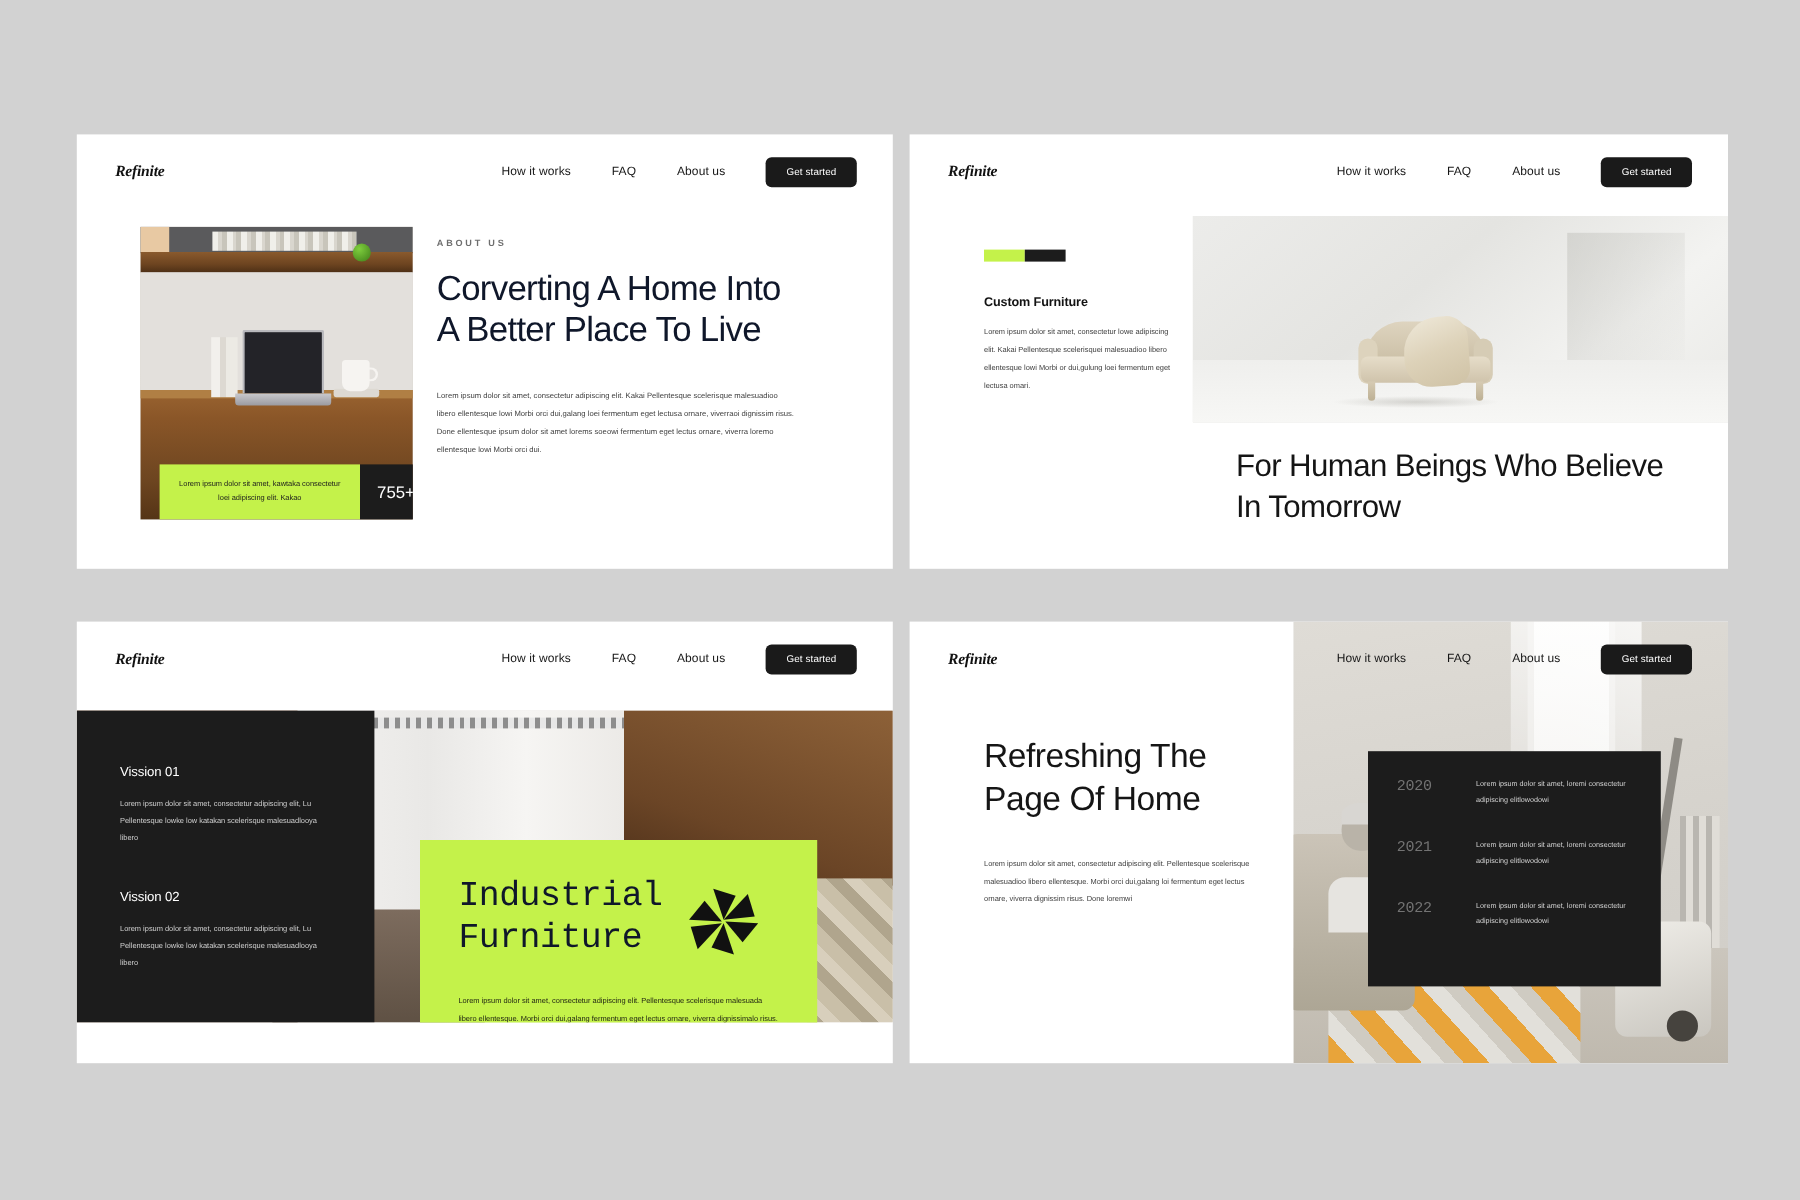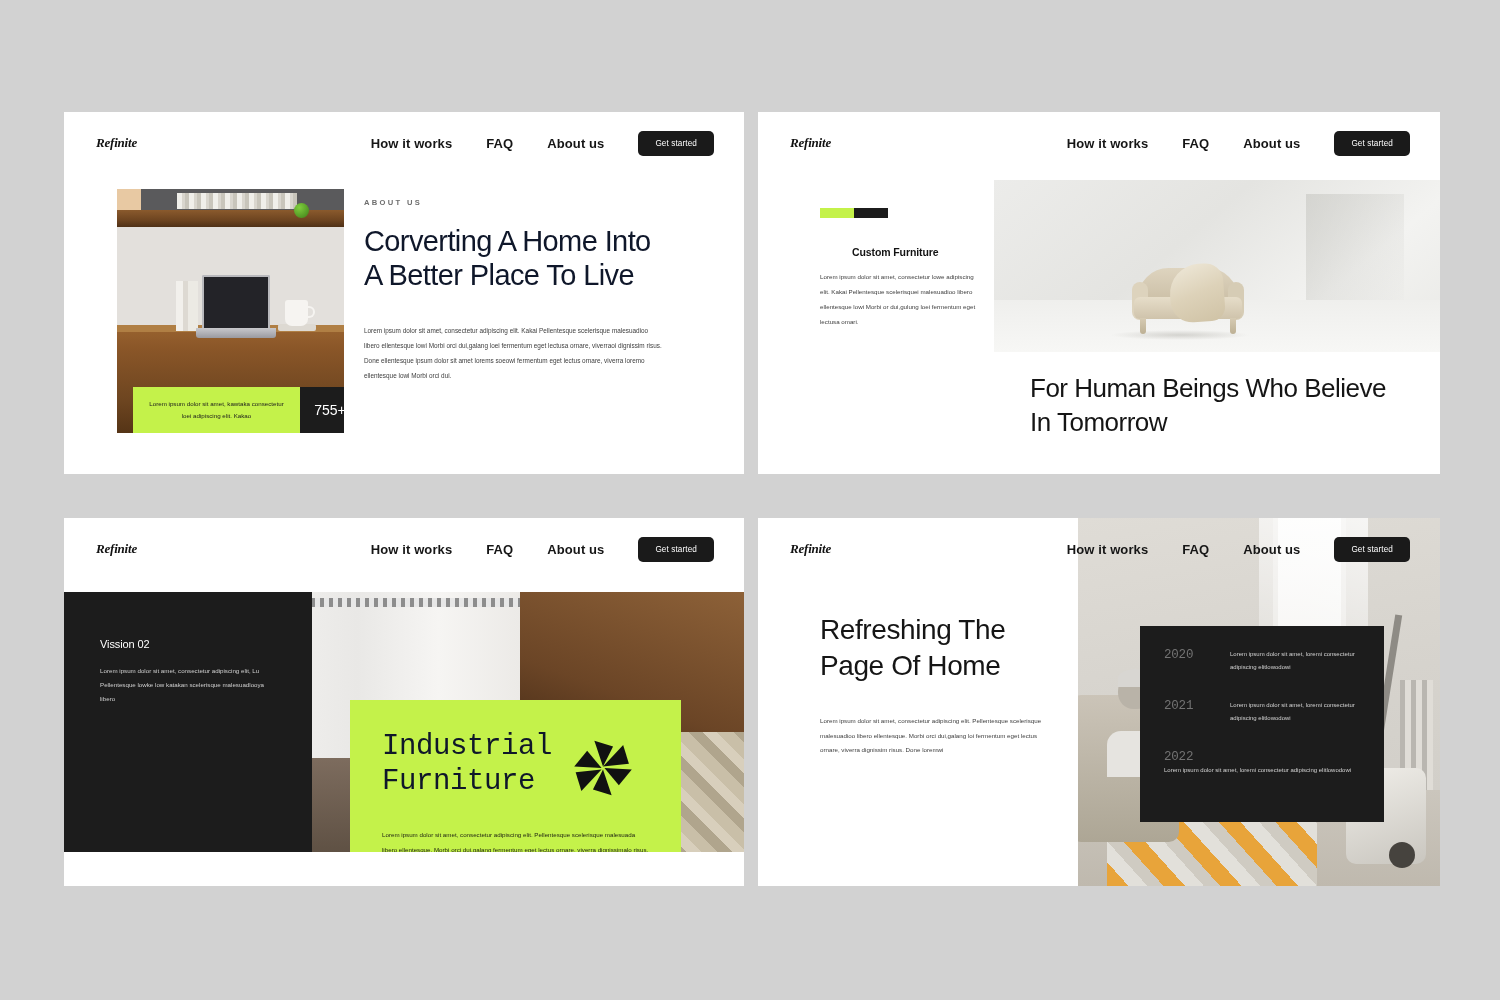--- a/index.html
+++ b/index.html
@@ -40,22 +40,22 @@
     font-weight:bold; font-style:italic;
     font-size:13px; letter-spacing:-0.2px;
     color:#111; white-space:nowrap;
   }
   .nav-links {
     margin-left:auto;
     display:flex; align-items:center;
     gap:34px;
   }
   .nav-link {
-    font-size:13px; color:#161616;
-    letter-spacing:0.1px; white-space:nowrap;font-weight:bold;
+    font-size:10px; color:#161616;
+    letter-spacing:0.1px; white-space:nowrap;
   }
   .cta {
     background:#1a1a1a; color:#fff;
     font-size:8.2px;
     padding:8px 17px;
     border-radius:5px;
     white-space:nowrap;
     letter-spacing:0.1px;
   }
 
@@ -126,21 +126,20 @@
   }
 
   
   .s2-bars { position:absolute; left:62px; top:96px; display:flex; }
   .s2-bar-g { width:34px; height:10px; background:#c4f24a; }
   .s2-bar-d { width:34px; height:10px; background:#1c1c1c; }
   .s2-sub {
     position:absolute; left:62px; top:134px;
     font-size:10.5px; font-weight:bold; color:#131313;
     letter-spacing:-0.1px;
-    margin-left:32px;
   }
   .s2-body {
     position:absolute; left:62px; top:158px; width:158px;
     font-size:6.2px; line-height:2.4; color:#3d3d3d;
   }
   .s2-photo {
     position:absolute; left:236px; top:68px;
     width:446px; height:172px;
     overflow:hidden; background:#e8e8e6;
   }
@@ -286,21 +285,21 @@
     display:flex; align-items:center; justify-content:center;
     font-size:13px; font-weight:500; }
 
   .s4-timeline {
     position:absolute; left:382px; top:108px;
     width:244px; height:196px;
     background:#1c1c1c; z-index:25;
     padding:22px 26px 0 24px;
   }
   .tl-row { display:flex; align-items:flex-start; margin-bottom:25px; }
-  .tl-row:last-child { margin-bottom:0;flex-direction:column; }
+  .tl-row:last-child { margin-bottom:0; }
   .tl-year { color:#737373; font-size:12.5px; font-weight:500; width:66px; flex:none; letter-spacing:-0.2px;font-family:Liberation Mono, monospace; }
   .tl-text { color:#d2d2d2; font-size:6px; line-height:2.15; }
 </style>
 </head>
 <body>
 
 <div class="deck">
 
   <section class="slide" id="slide-1">
     <nav class="navbar">
@@ -397,20 +396,24 @@
       <figure class="s3-photo">
         <div class="s3-woodwall-l"></div>
         <div class="s3-curtain"></div>
         <div class="s3-curtain-rod"></div>
         <div class="s3-woodwall-r"></div>
         <div class="s3-rug"></div>
         <div class="s3-sofa"></div>
       </figure>
 
       <aside class="s3-dark-panel">
+        <div class="s3-vis-block">
+          <div class="s3-vis-title">Vission 01</div>
+          <p class="s3-vis-body">Lorem ipsum dolor sit amet, consectetur adipiscing elit, Lu Pellentesque lowke low katakan scelerisque malesuadlooya libero</p>
+        </div>
         <div class="s3-vis-block">
           <div class="s3-vis-title">Vission 02</div>
           <p class="s3-vis-body">Lorem ipsum dolor sit amet, consectetur adipiscing elit, Lu Pellentesque lowke low katakan scelerisque malesuadlooya libero</p>
         </div>
       </aside>
 
       <div class="s3-green-card">
         <h1 class="s3-card-h">Industrial Furniture</h1>
         <svg class="s3-pinwheel" viewBox="0 0 100 100">
           <g fill="#111111">

